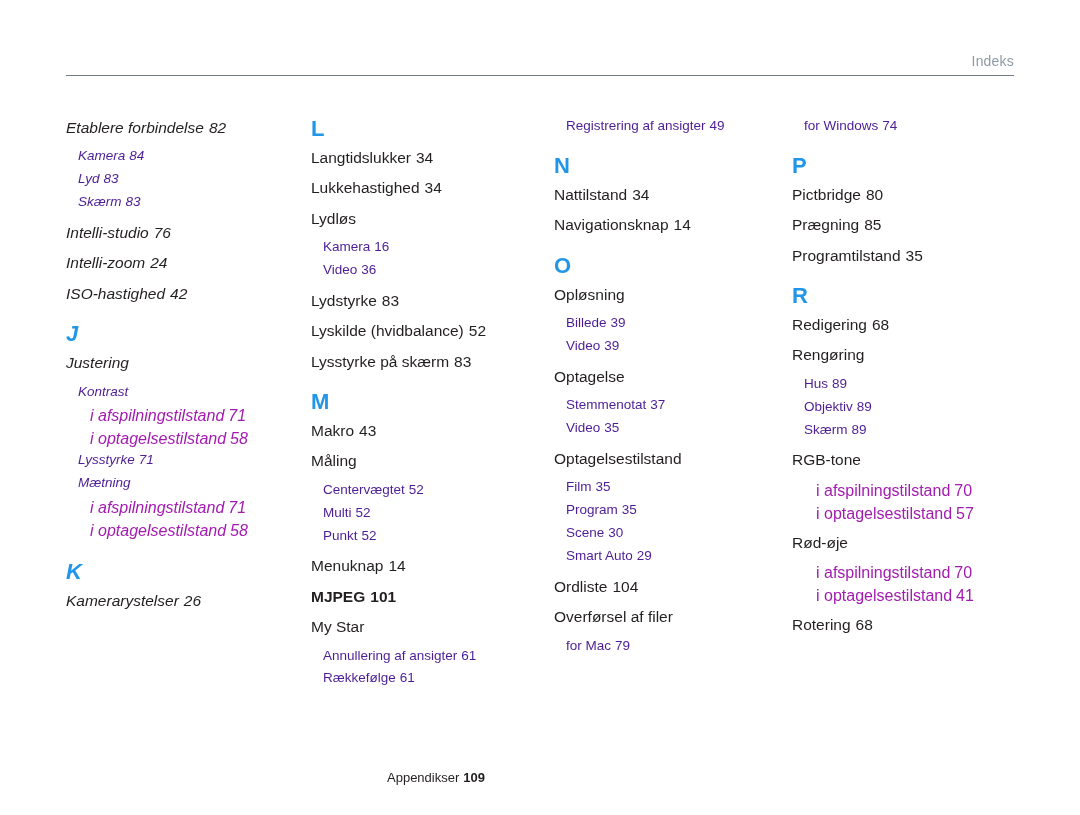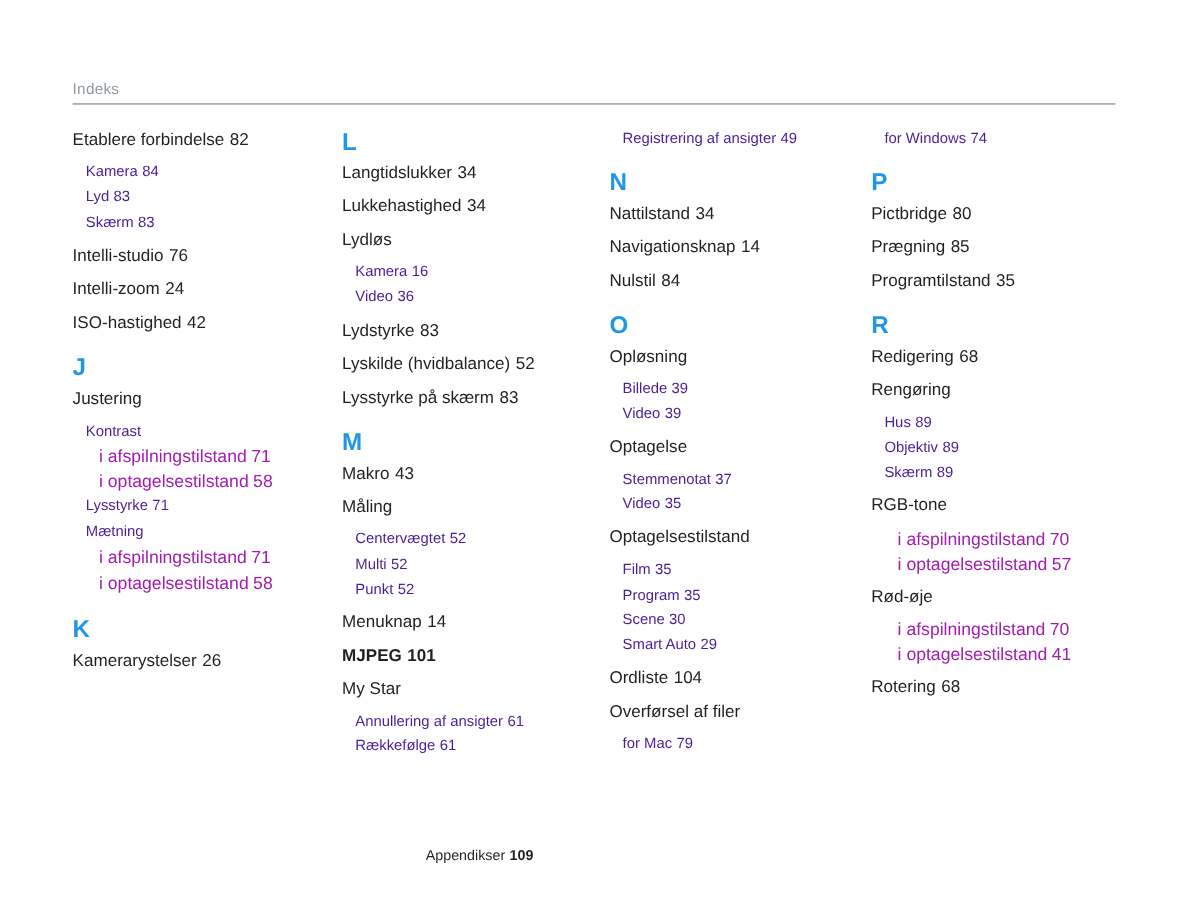--- a/index.html
+++ b/index.html
@@ -13,22 +13,23 @@
     font-family: "Liberation Sans", sans-serif;
     color: #231f20;
     position: relative;
     overflow: hidden;
   }
 
   
   .page-header {
     position: absolute;
     left: 66px;
-    top: 72px;
+    top: 53px;
     width: 948px;
+    text-align: right;
   }
   .page-header .hdr-title {
     font-size: 14px;
     color: #8e9aa3;
     letter-spacing: 0.2px;
     padding-bottom: 6px;
   }
   .page-header .hdr-rule {
     height: 1px;
     background: #6f7c85;
@@ -42,21 +43,21 @@
     top: 118px;
     width: 948px;
     display: flex;
     gap: 0px;
   }
   .col {
     width: 237px;
     box-sizing: border-box;
     padding-right: 10px;
   }
-  .col.c1 { width: 245px; }
+  .col.c1 { width: 245px; font-style: italic; }
   .col.c2 { width: 243px; }
   .col.c3 { width: 238px; }
   .col.c4 { width: 222px; }
 
   
   .letter {
     font-size: 22px;
     font-weight: bold;
     color: #2196e8;
     margin: 20px 0 8px 0;
@@ -160,21 +161,20 @@
       <div class="lvl1" style="font-weight: bold;"><span>MJPEG</span><span class="num">101</span></div>
       <div class="lvl1"><span>My Star</span></div>
       <div class="lvl2"><span>Annullering af ansigter</span><span class="num">61</span></div>
       <div class="lvl2"><span>Rækkefølge</span><span class="num">61</span></div>
     </div>
   <div class="col c3">
       <div class="lvl2" style="margin-top: 0px;"><span>Registrering af ansigter</span><span class="num">49</span></div>
       <div class="letter">N</div>
       <div class="lvl1"><span>Nattilstand</span><span class="num">34</span></div>
       <div class="lvl1"><span>Navigationsknap</span><span class="num">14</span></div>
-      <div class="lvl1"><span>Nulstil</span><span class="num">84</span></div>
       <div class="letter">O</div>
       <div class="lvl1"><span>Opløsning</span></div>
       <div class="lvl2"><span>Billede</span><span class="num">39</span></div>
       <div class="lvl2"><span>Video</span><span class="num">39</span></div>
       <div class="spacer-sm"></div>
       <div class="lvl1"><span>Optagelse</span></div>
       <div class="lvl2"><span>Stemmenotat</span><span class="num">37</span></div>
       <div class="lvl2"><span>Video</span><span class="num">35</span></div>
       <div class="spacer-sm"></div>
       <div class="lvl1"><span>Optagelsestilstand</span></div>

